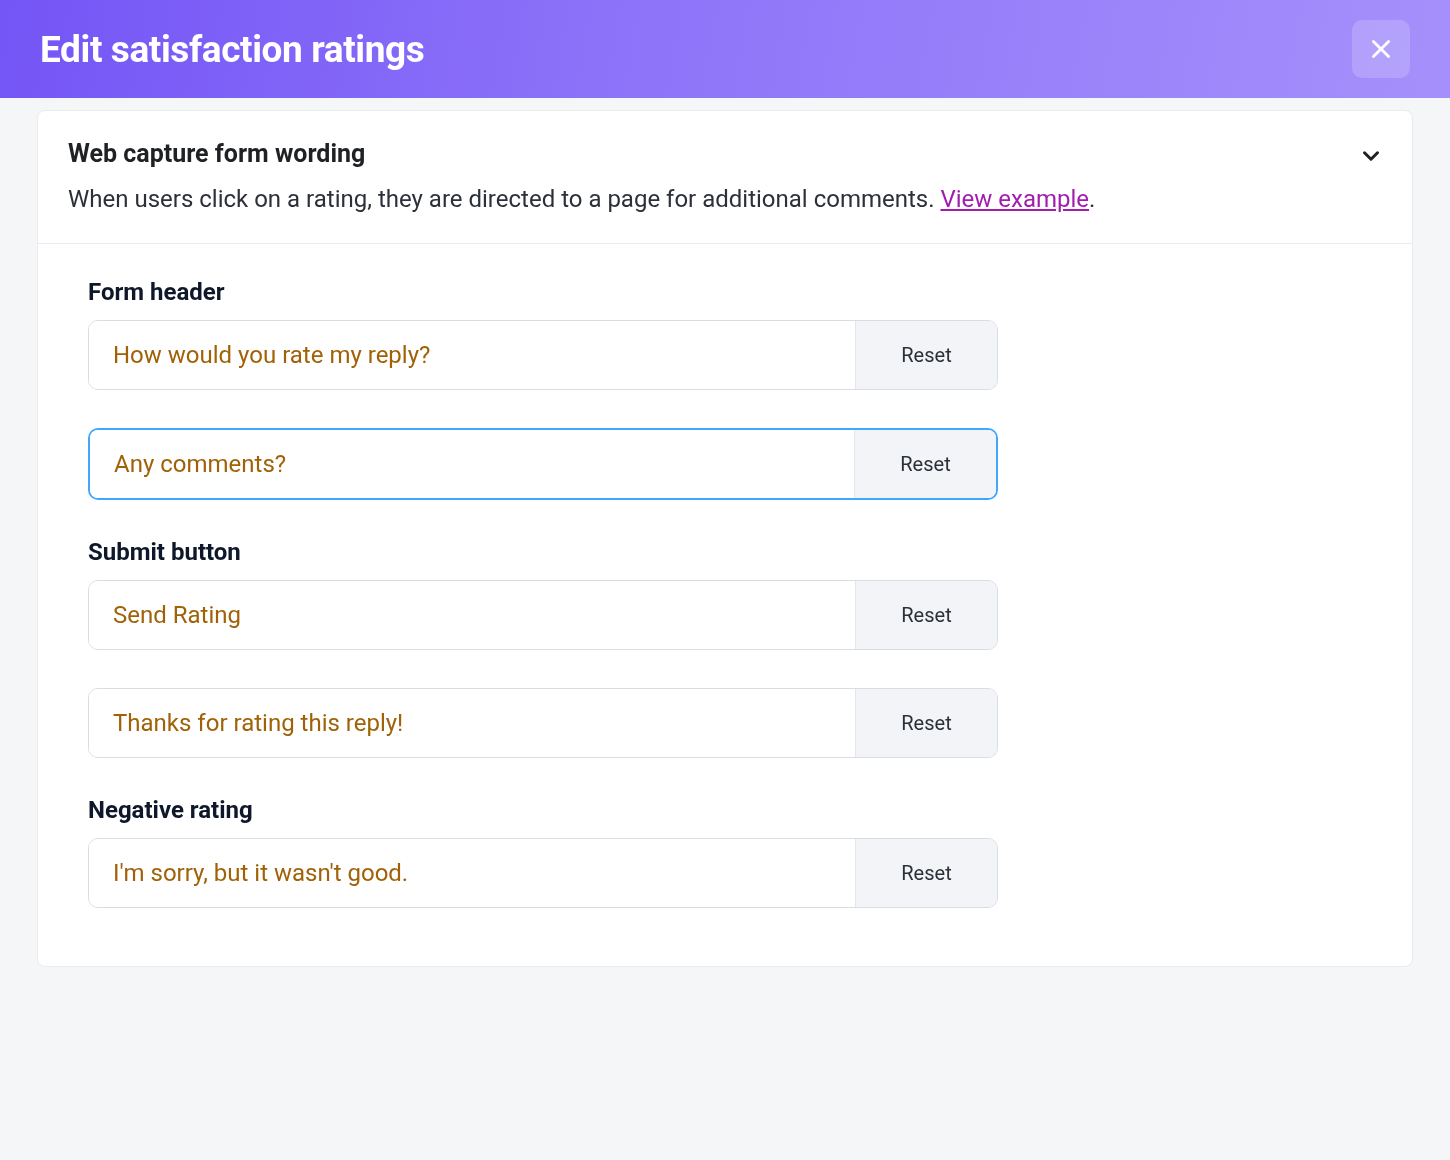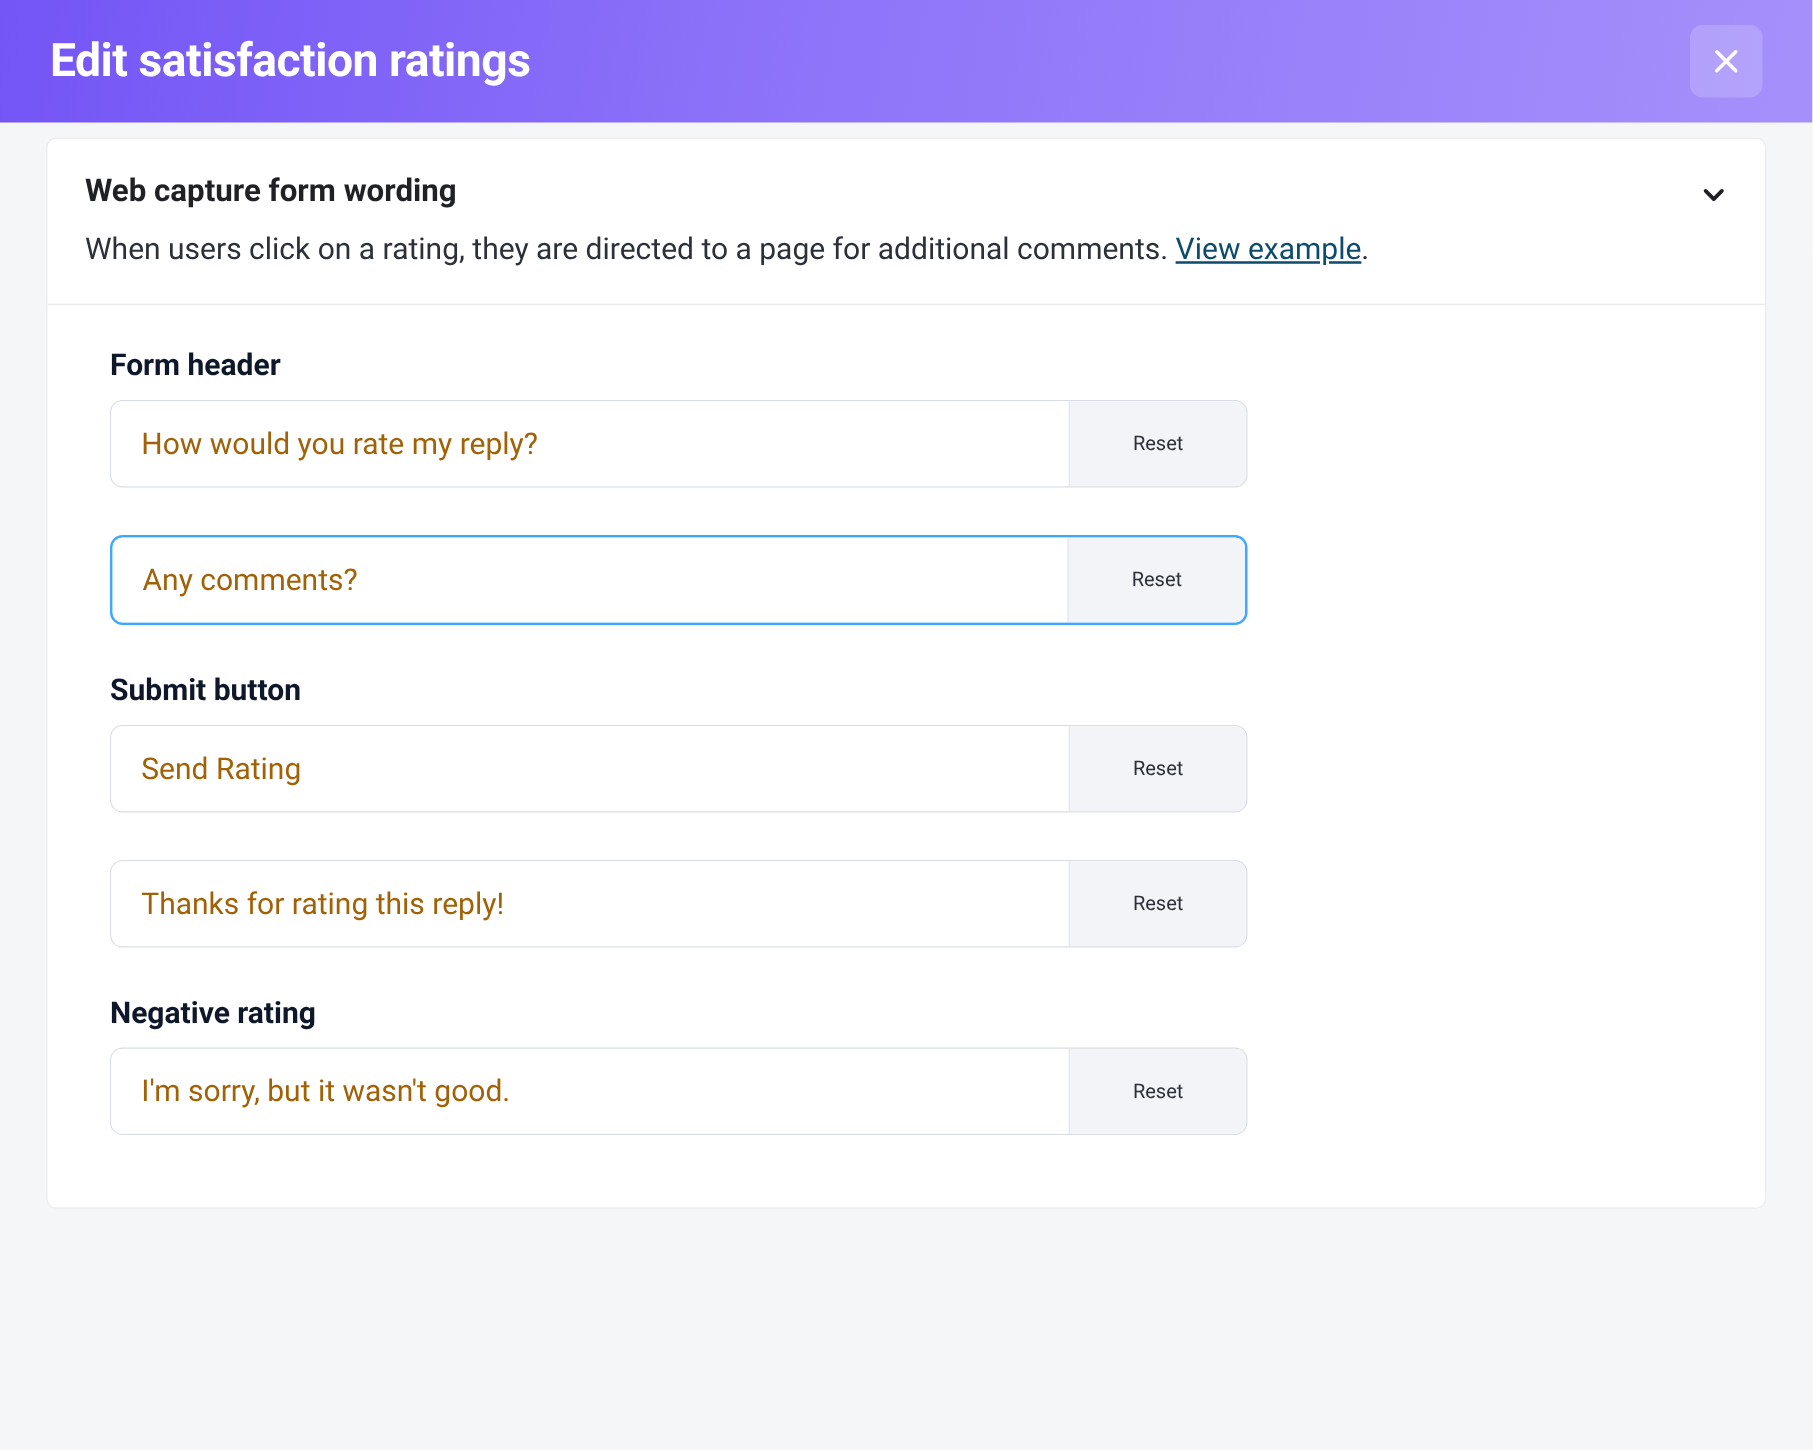--- a/index.html
+++ b/index.html
@@ -52,21 +52,21 @@
       font-weight: 700;
       color: #1f2125;
       margin-bottom: 14px;
     }
     .section-desc {
       font-size: 24px;
       color: #2c3038;
       line-height: 1.45;
     }
     .section-desc a {
-      color: #0c4a6e;
+      color: #a21caf;
       text-decoration: underline;
     }
     .chevron {
       position: absolute;
       top: 32px;
       right: 28px;
     }
     .fields {
       padding: 34px 50px 20px 50px;
     }
@@ -98,21 +98,21 @@
       color: #a16207;
       padding: 20px 24px;
       background: #ffffff;
       font-family: inherit;
     }
     .reset-btn {
       width: 142px;
       background: #f2f4f7;
       border: none;
       border-left: 1px solid #e3e6eb;
-      font-size: 16px;
+      font-size: 20px;
       color: #2c3038;
       cursor: pointer;
       font-family: inherit;
     }
     .input-row.focused .reset-btn {
       border-left: 1px solid #e3e6eb;
     }
   </style>
 </head>
 <body>

